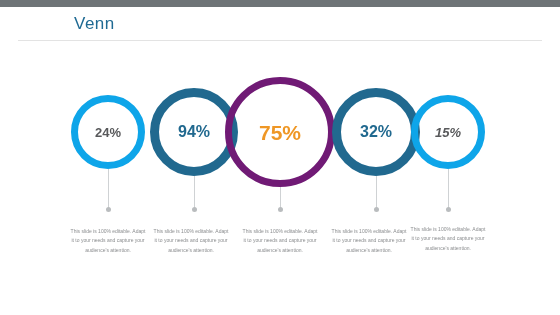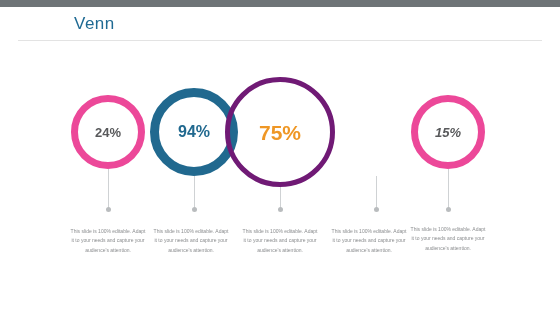--- a/index.html
+++ b/index.html
@@ -65,41 +65,41 @@
   }
   .ring .pct {
     font-weight: bold;
     line-height: 1;
   }
 
   
   .ring-outer {
     width: 74px;
     height: 74px;
-    border: 7px solid #ec4899;
+    border: 7px solid #0ea5e9;
     top: 33px;
   }
   .ring-outer .pct {
     font-size: 13px;
     color: #58595b;
   }
   .ring-mid {
     width: 88px;
     height: 88px;
     border: 9px solid #21698f;
     top: 26px;
   }
   .ring-mid .pct {
     font-size: 16px;
     color: #21698f;
   }
   .ring-center {
     width: 110px;
     height: 110px;
-    border: 5px solid #701a75;
+    border: 7px solid #701a75;
     top: 15px;
   }
   .ring-center .pct {
     font-size: 21px;
     color: #ef9725;
   }
 
   .r1 { left: 71px; }
   .r2 { left: 150px; }
   .r3 { left: 225px; }
@@ -157,20 +157,23 @@
     </div>
     <div class="connector" style="left:194px; top:114px; height:33px;"></div>
     <div class="dot" style="left:191.5px; top:145px;"></div>
 
     <div class="ring ring-center r3">
       <span class="pct">75%</span>
     </div>
     <div class="connector" style="left:280px; top:125px; height:22px;"></div>
     <div class="dot" style="left:277.5px; top:145px;"></div>
 
+    <div class="ring ring-mid r4">
+      <span class="pct">32%</span>
+    </div>
     <div class="connector" style="left:376px; top:114px; height:33px;"></div>
     <div class="dot" style="left:373.5px; top:145px;"></div>
 
     <div class="ring ring-outer r5">
       <span class="pct">15%</span>
     </div>
     <div class="connector" style="left:448px; top:107px; height:40px;"></div>
     <div class="dot" style="left:445.5px; top:145px;"></div>
 
     <div class="caption c1" style="top:165px;">This slide is 100% editable. Adapt it to your needs and capture your audience's attention.</div>

